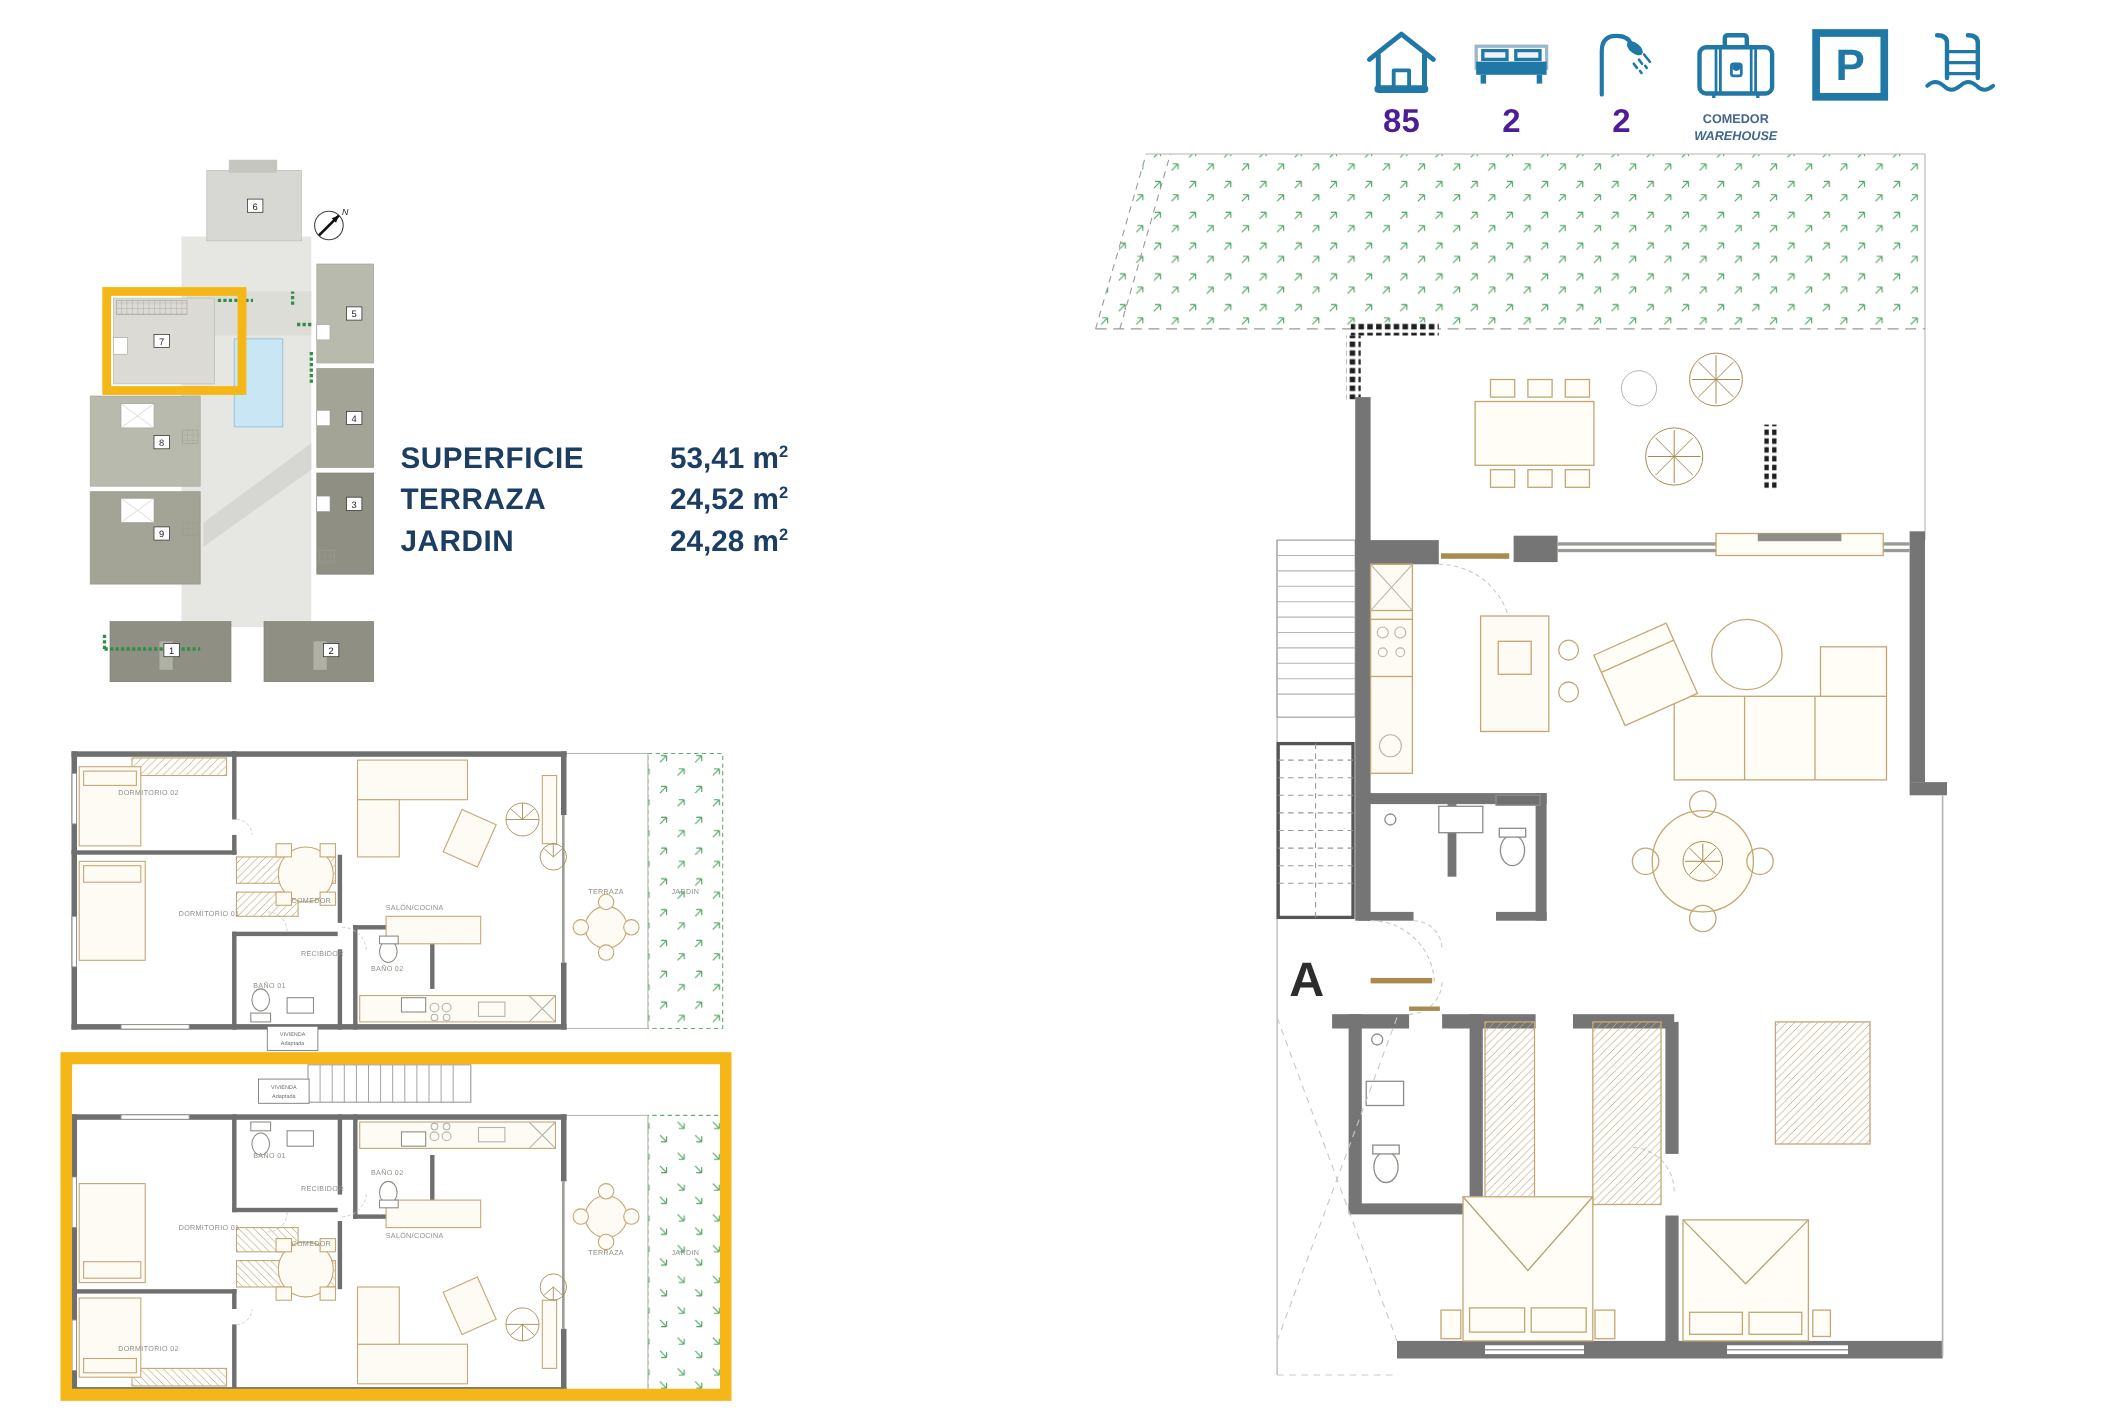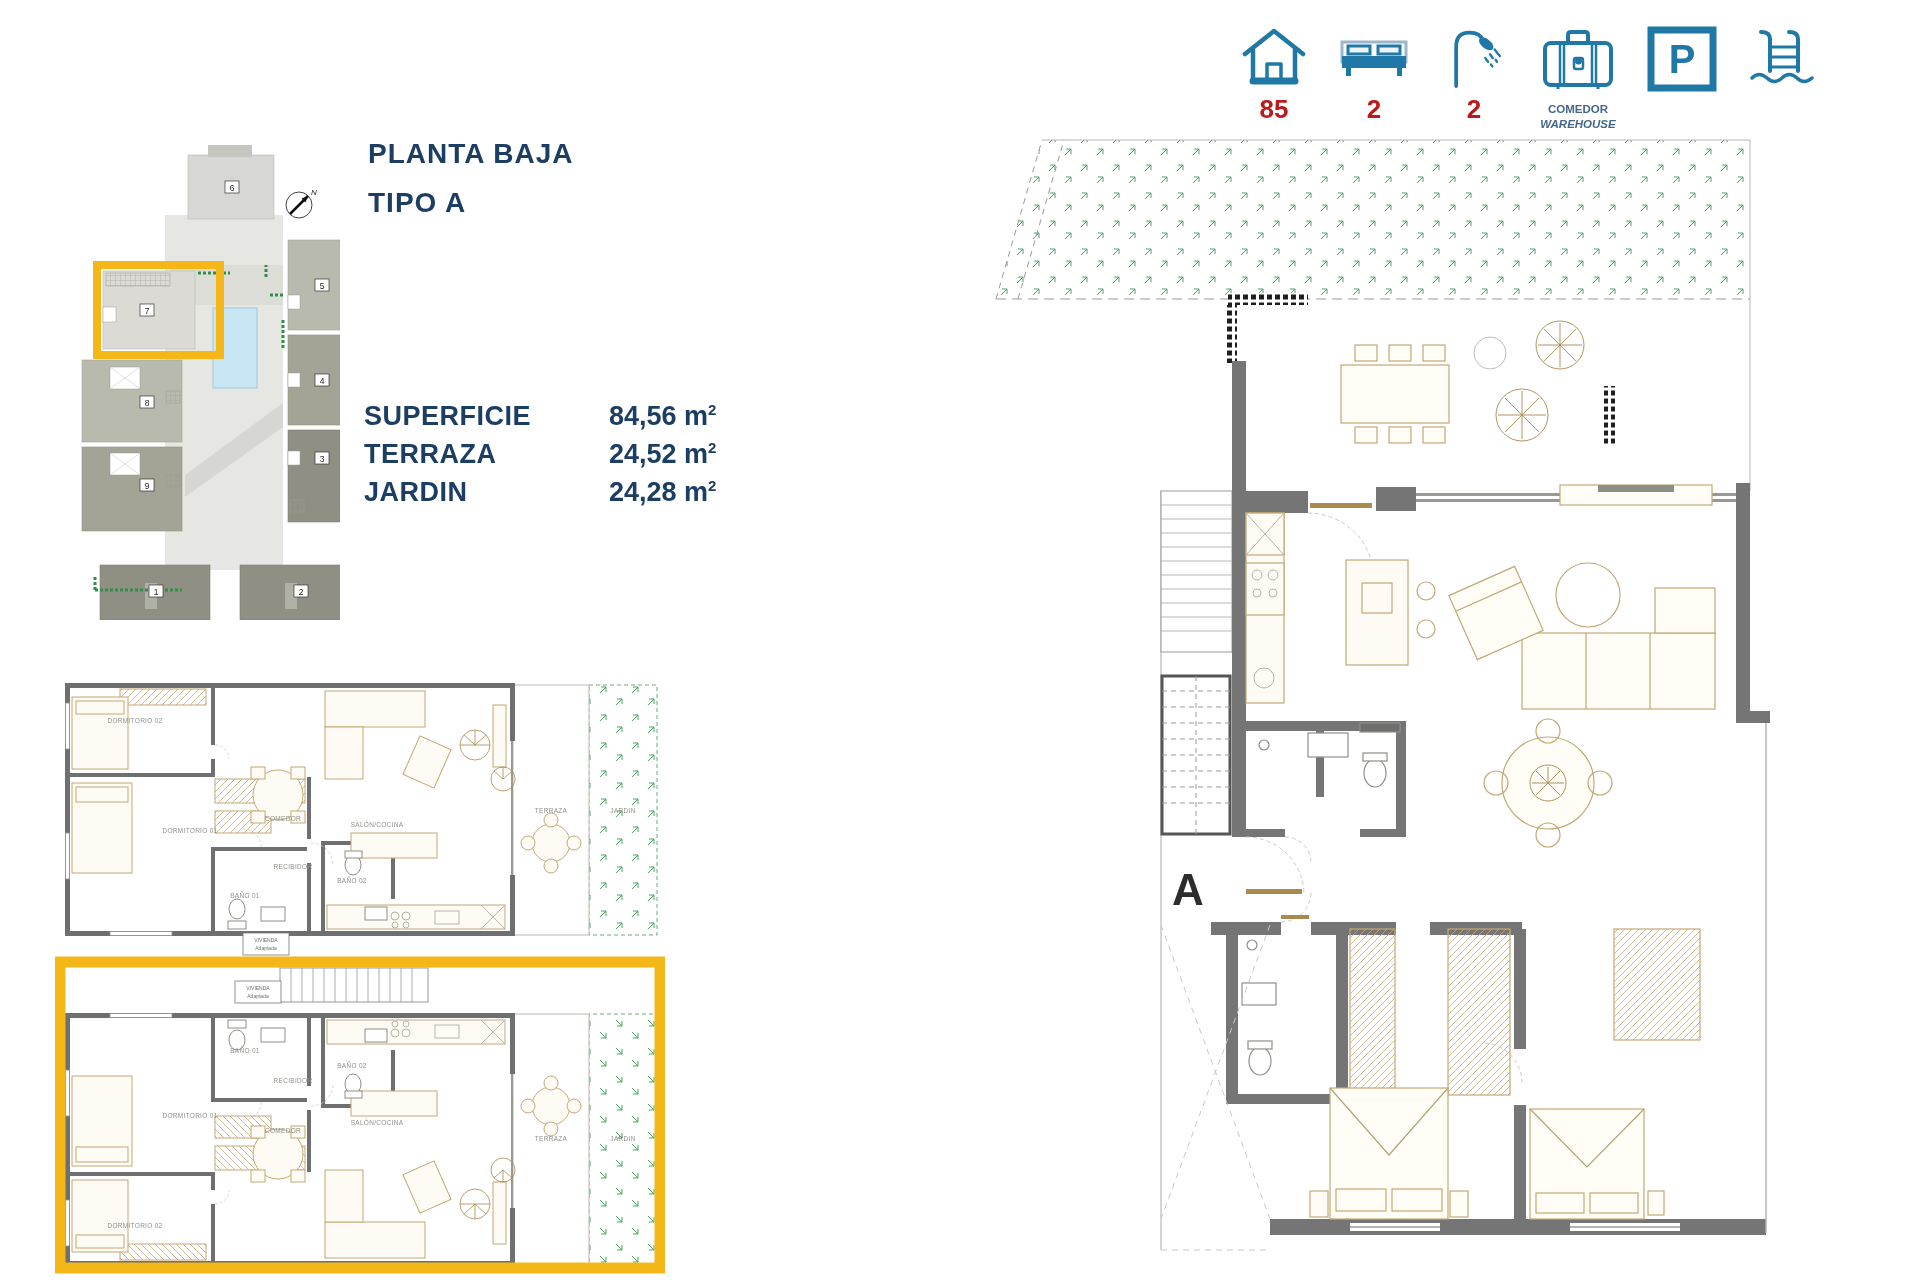--- a/index.html
+++ b/index.html
@@ -4,21 +4,21 @@
 <style>
   html,body{margin:0;padding:0;background:#ffffff;}
   .page{position:relative;width:1920px;height:1280px;background:#fff;overflow:hidden;
         font-family:"Liberation Sans",sans-serif;}
   .abs{position:absolute;}
 
   
   .icon-row{position:absolute;left:1236px;top:26px;display:flex;gap:24px;align-items:flex-start;}
   .icon-cell{display:flex;flex-direction:column;align-items:center;width:76px;}
   .icon-cell svg{display:block;}
-  .icon-num{margin-top:8px;font-size:26px;font-weight:bold;color:#b91c1c;line-height:1;}
+  .icon-num{margin-top:8px;font-size:30px;font-weight:bold;color:#4c1d95;line-height:1;}
   .icon-sub{margin-top:10px;font-size:11.5px;font-weight:bold;color:#44678c;line-height:1.3;text-align:center;}
   .icon-sub .en{font-style:italic;font-weight:bold;display:block;}
 
   
   .title-block{position:absolute;left:368px;top:138px;color:#1c3e63;}
   .title-line1{font-size:28px;font-weight:bold;letter-spacing:1px;}
   .title-line2{font-size:28px;font-weight:bold;letter-spacing:1px;margin-top:17px;}
   .specs{position:absolute;left:364px;top:401px;}
   .spec-row{display:flex;align-items:baseline;height:38px;}
   .spec-label{width:245px;font-size:27px;font-weight:bold;color:#1c3e63;letter-spacing:0.5px;}
@@ -214,29 +214,25 @@
         <svg width="68" height="62" viewBox="0 0 68 60" fill="none" stroke="#2078a6" stroke-width="4" stroke-linecap="round">
           <path d="M22 44 V12 q0 -7 -9 -7"></path>
           <path d="M50 44 V12 q0 -7 -9 -7"></path>
           <path d="M22 20 H50 M22 30 H50 M22 40 H50" stroke-width="3"></path>
           <path d="M4 51 q7 -7 15 0 q7 7 15 0 q7 -7 15 0 q7 7 15 0" stroke-width="3.5"></path>
         </svg>
       </span>
     </div>
   </div>
 
-  <div class="title-block">
-    <div class="title-line1">PLANTA BAJA</div>
-    <div class="title-line2">TIPO A</div>
-  </div>
 
   <div class="specs">
     <div class="spec-row">
       <span class="spec-label">SUPERFICIE</span>
-      <span class="spec-value"><span>84,56 m</span><sup>2</sup></span>
+      <span class="spec-value"><span>53,41 m</span><sup>2</sup></span>
     </div>
     <div class="spec-row">
       <span class="spec-label">TERRAZA</span>
       <span class="spec-value"><span>24,52 m</span><sup>2</sup></span>
     </div>
     <div class="spec-row">
       <span class="spec-label">JARDIN</span>
       <span class="spec-value"><span>24,28 m</span><sup>2</sup></span>
     </div>
   </div>

